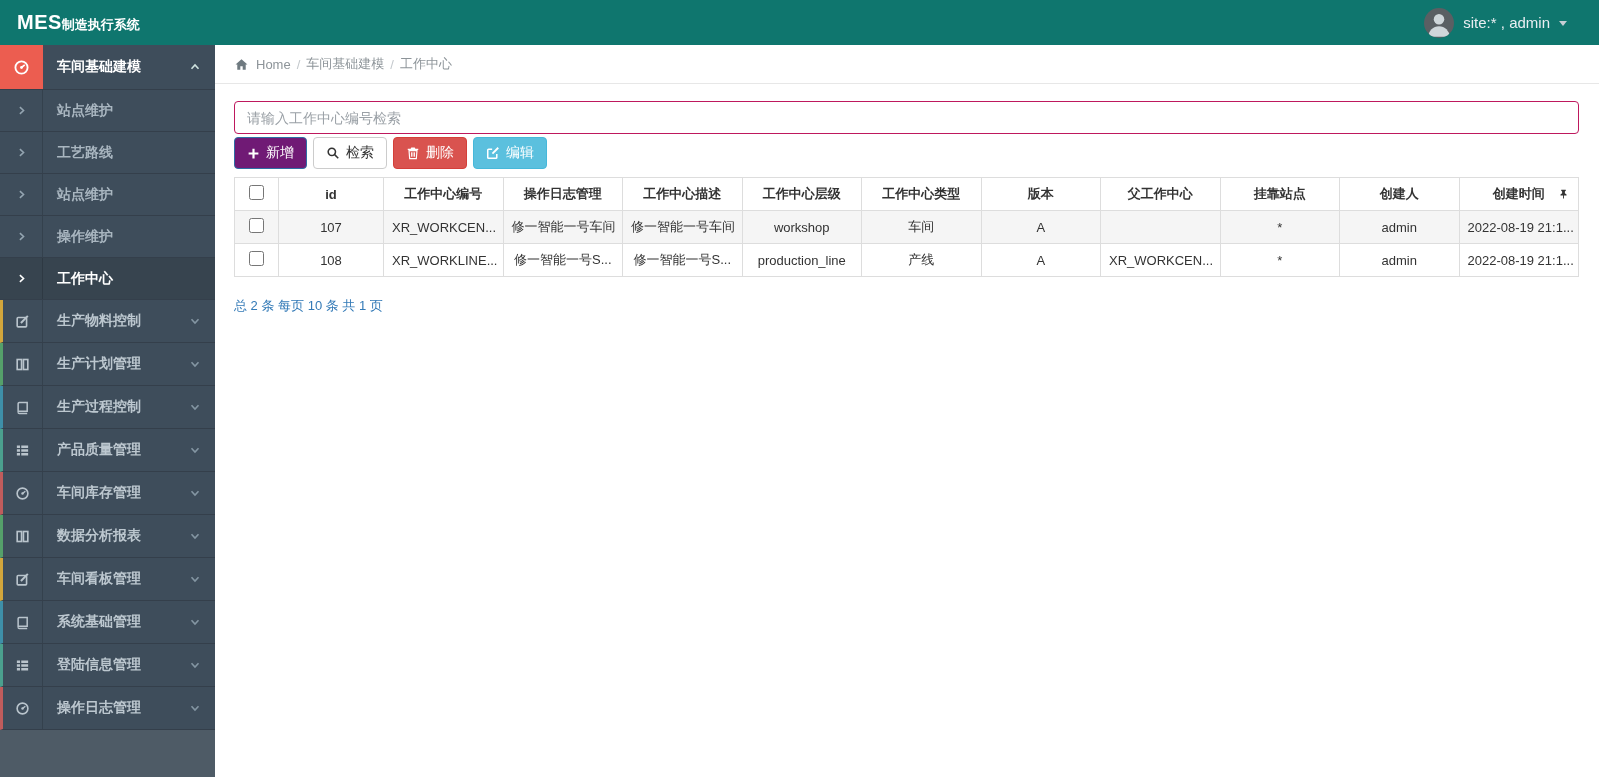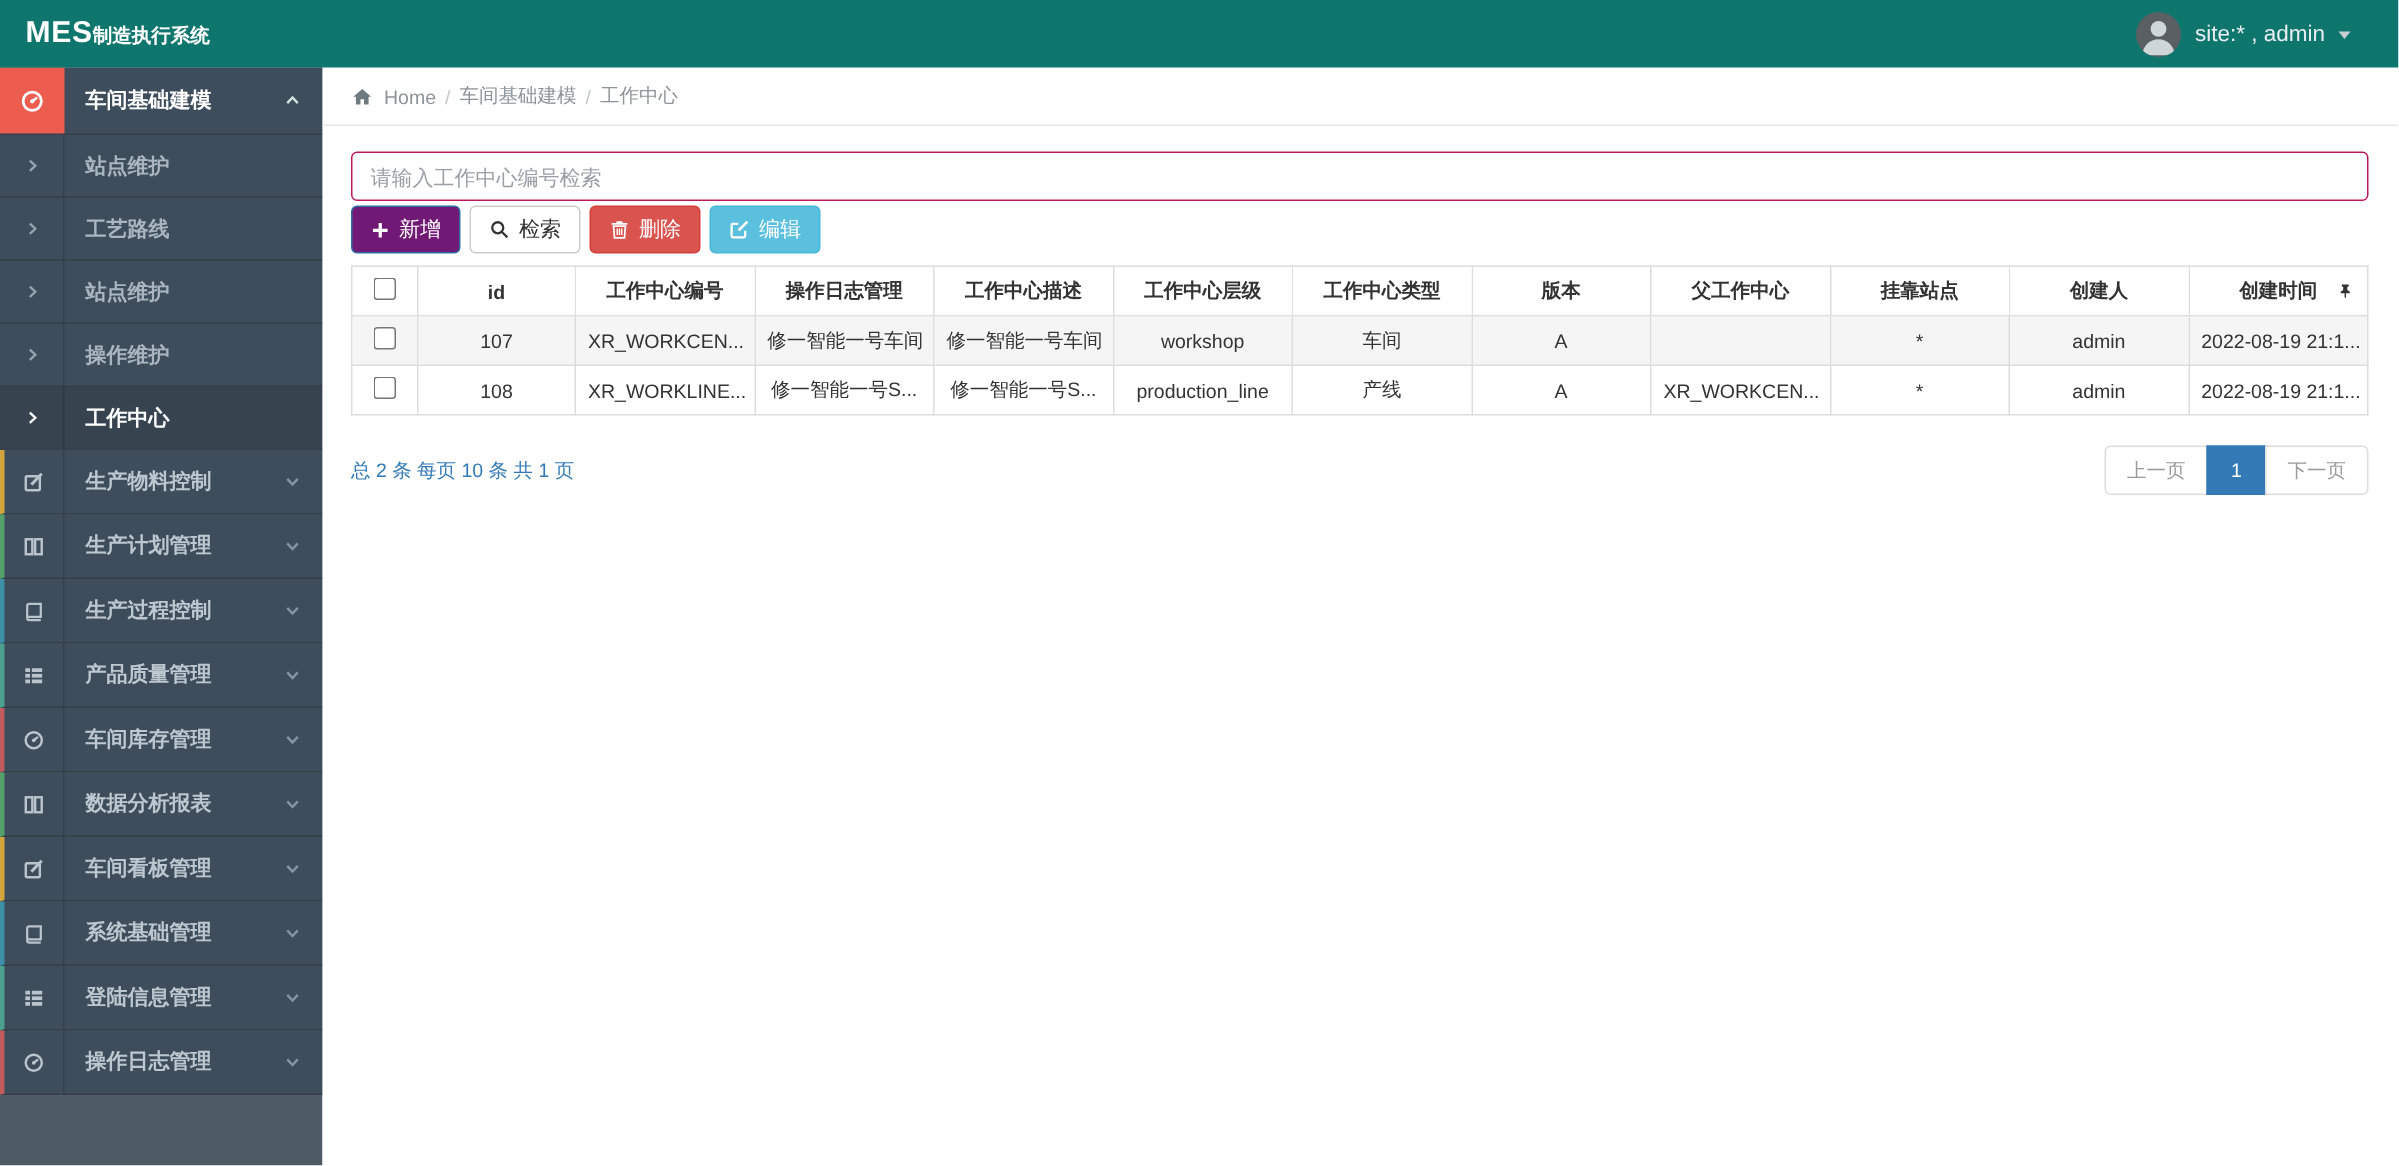--- a/index.html
+++ b/index.html
@@ -440,20 +440,15 @@
           <td>XR_WORKCEN...</td>
           <td>*</td>
           <td>admin</td>
           <td>2022-08-19 21:1...</td>
         </tr>
       </tbody>
     </table>
 
     <div class="pager-row">
       <span class="summary">总 2 条  每页 10 条  共 1 页</span>
-      <div class="pagination">
-        <span class="page-btn">上一页</span>
-        <span class="page-btn active">1</span>
-        <span class="page-btn">下一页</span>
-      </div>
     </div>
   </div>
 </main>
 
 </body></html>

